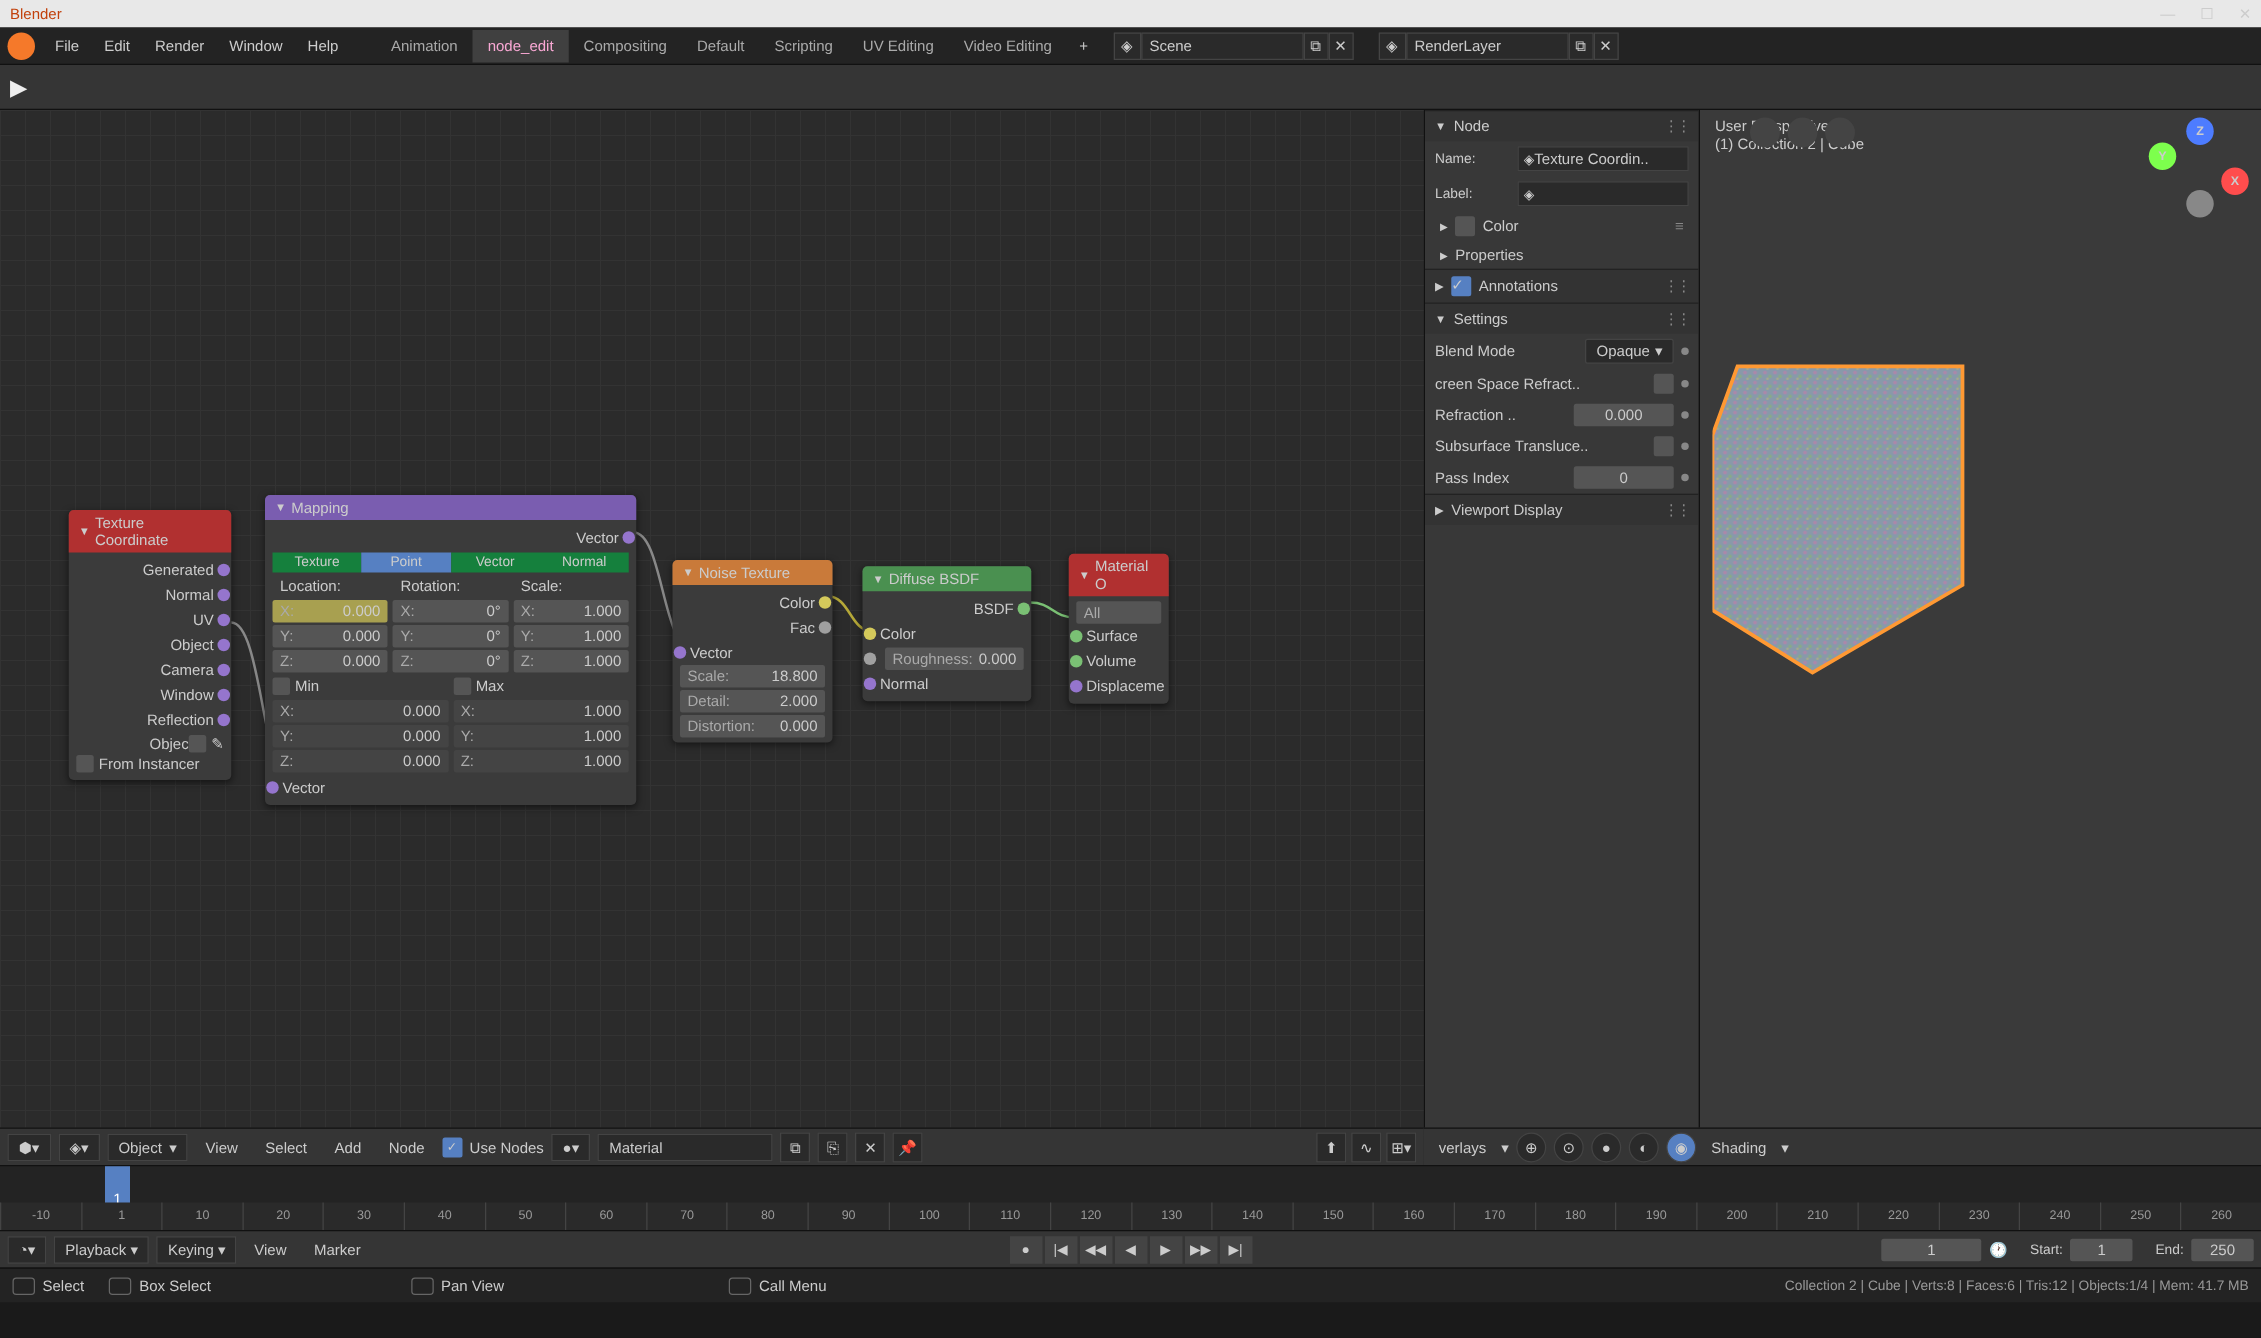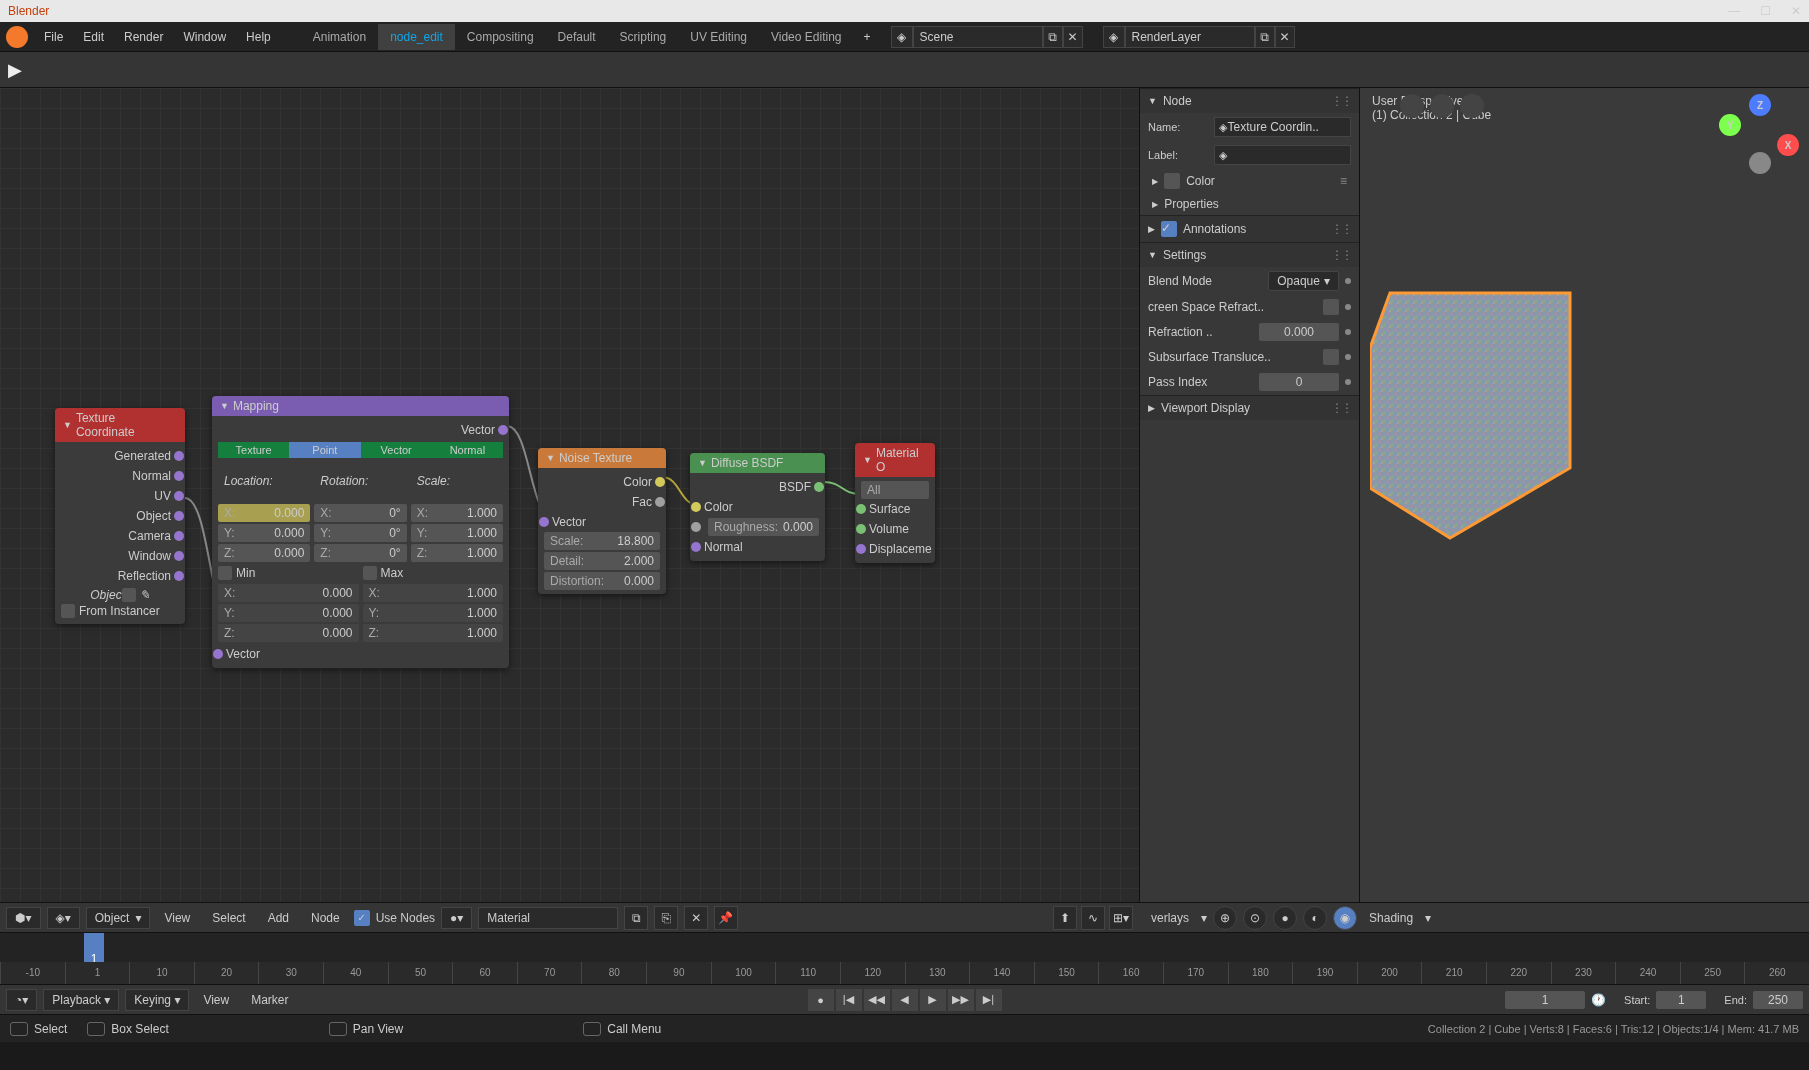--- a/index.html
+++ b/index.html
@@ -9,21 +9,21 @@
 .titlebar { height: 22px; background: #e8e8e8; display: flex; align-items: center; padding: 0 8px; justify-content: space-between; }
 .titlebar .app-name { color: #c2410c; }
 .titlebar .win-controls { display: flex; gap: 20px; color: #555; font-size: 14px; }
 
 
 .topbar { height: 30px; background: #232323; display: flex; align-items: center; border-bottom: 1px solid #111; }
 .topbar .logo { width: 22px; height: 22px; background: #f5792a; border-radius: 50%; margin: 0 6px; }
 .topbar .menu-item { padding: 6px 10px; cursor: pointer; }
 .topbar .tabs { display: flex; margin-left: 20px; }
 .topbar .tab { padding: 6px 12px; color: #aaa; cursor: pointer; }
-.topbar .tab.active { background: #404040; color: #0ea5e9; }
+.topbar .tab.active { background: #404040; color: #f9a8d4; }
 .topbar .plus { padding: 6px 10px; cursor: pointer; }
 .topbar .scene-field { display: flex; align-items: center; margin-left: 10px; }
 .topbar .scene-field .icon { width: 22px; height: 22px; background: #2a2a2a; border: 1px solid #444; display: flex; align-items: center; justify-content: center; }
 .topbar .scene-field input { background: #2a2a2a; border: 1px solid #444; color: #ccc; padding: 3px 6px; height: 22px; width: 130px; }
 .topbar .scene-field .btn { width: 20px; height: 22px; background: #2a2a2a; border: 1px solid #444; display: flex; align-items: center; justify-content: center; cursor: pointer; }
 
 
 .toolstrip { height: 36px; background: #353535; border-bottom: 1px solid #111; display: flex; align-items: center; padding-left: 8px; }
 .toolstrip .cursor-icon { font-size: 18px; color: #eee; }
 
@@ -56,21 +56,21 @@
 .sock-yellow { background: #d4c95b; }
 .sock-green { background: #7ac074; }
 
 .node .fieldrow { display: flex; gap: 4px; margin: 2px 0; }
 .node .numfield { flex: 1; background: #555; border-radius: 2px; padding: 2px 6px; display: flex; justify-content: space-between; font-size: 11px; }
 .node .numfield.hl { background: #a8a050; }
 .node .numfield span:first-child { color: #aaa; }
 .node .tabbtns { display: flex; margin: 2px 0; }
 .node .tabbtn { flex: 1; background: #15803d; padding: 2px 0; text-align: center; font-size: 11px; cursor: pointer; }
 .node .tabbtn.active { background: #5680c2; }
-.node .labelrow { display: flex; gap: 4px; margin: 16px 0; font-size: 11px; font-style: italic; }
+.node .labelrow { display: flex; gap: 4px; margin: 4px 0; font-size: 11px; }
 .node .labelrow span { flex: 1; text-align: left; padding-left: 6px; }
 .node .chk { width: 14px; height: 14px; background: #555; border-radius: 2px; margin-right: 4px; }
 .node .chkrow { display: flex; align-items: center; font-size: 11px; margin: 2px 0; }
 
 
 .link { position: absolute; pointer-events: none; }
 
 
 .sidebar { width: 220px; background: #383838; border-left: 1px solid #111; overflow-y: auto; }
 .sidebar .section-h { padding: 5px 8px; display: flex; align-items: center; gap: 6px; background: #333; border-top: 1px solid #222; }
@@ -233,21 +233,21 @@
             <span class="socket out sock-purple"></span>
           </div>
         <div class="row out-row">
             <span>Window</span>
             <span class="socket out sock-purple"></span>
           </div>
         <div class="row out-row">
             <span>Reflection</span>
             <span class="socket out sock-purple"></span>
           </div>
-        <div class="chkrow" style="justify-content:center;font-style:italic;">
+        <div class="chkrow" style="justify-content:flex-end;">
             <span>Objec</span>
             <span class="chk"></span>
             <span>✎</span>
           </div>
         <div class="chkrow">
             <span class="chk"></span>
             <span>From Instancer</span>
           </div>
       </div>
     </div>

